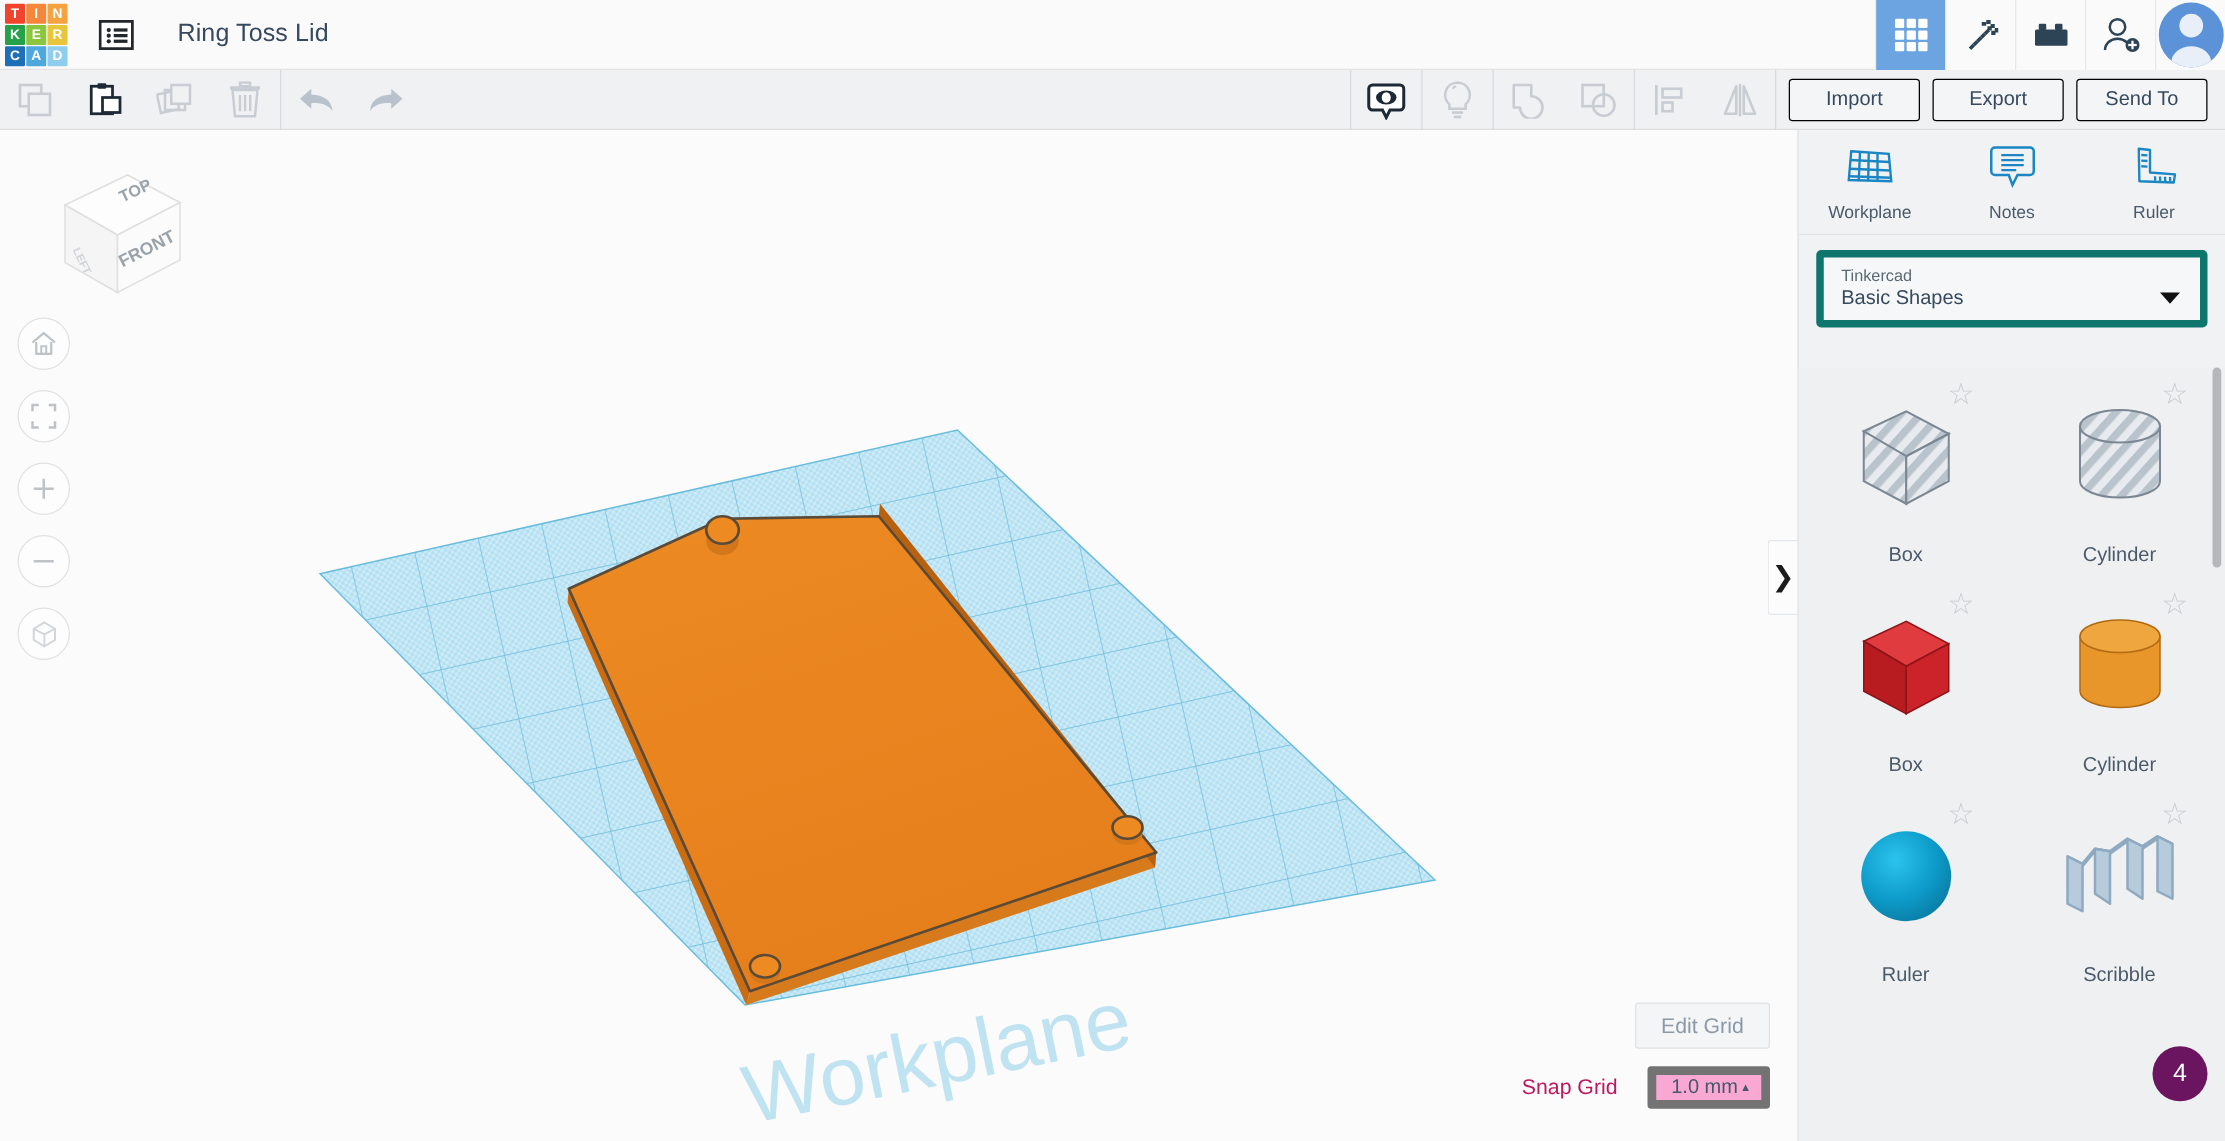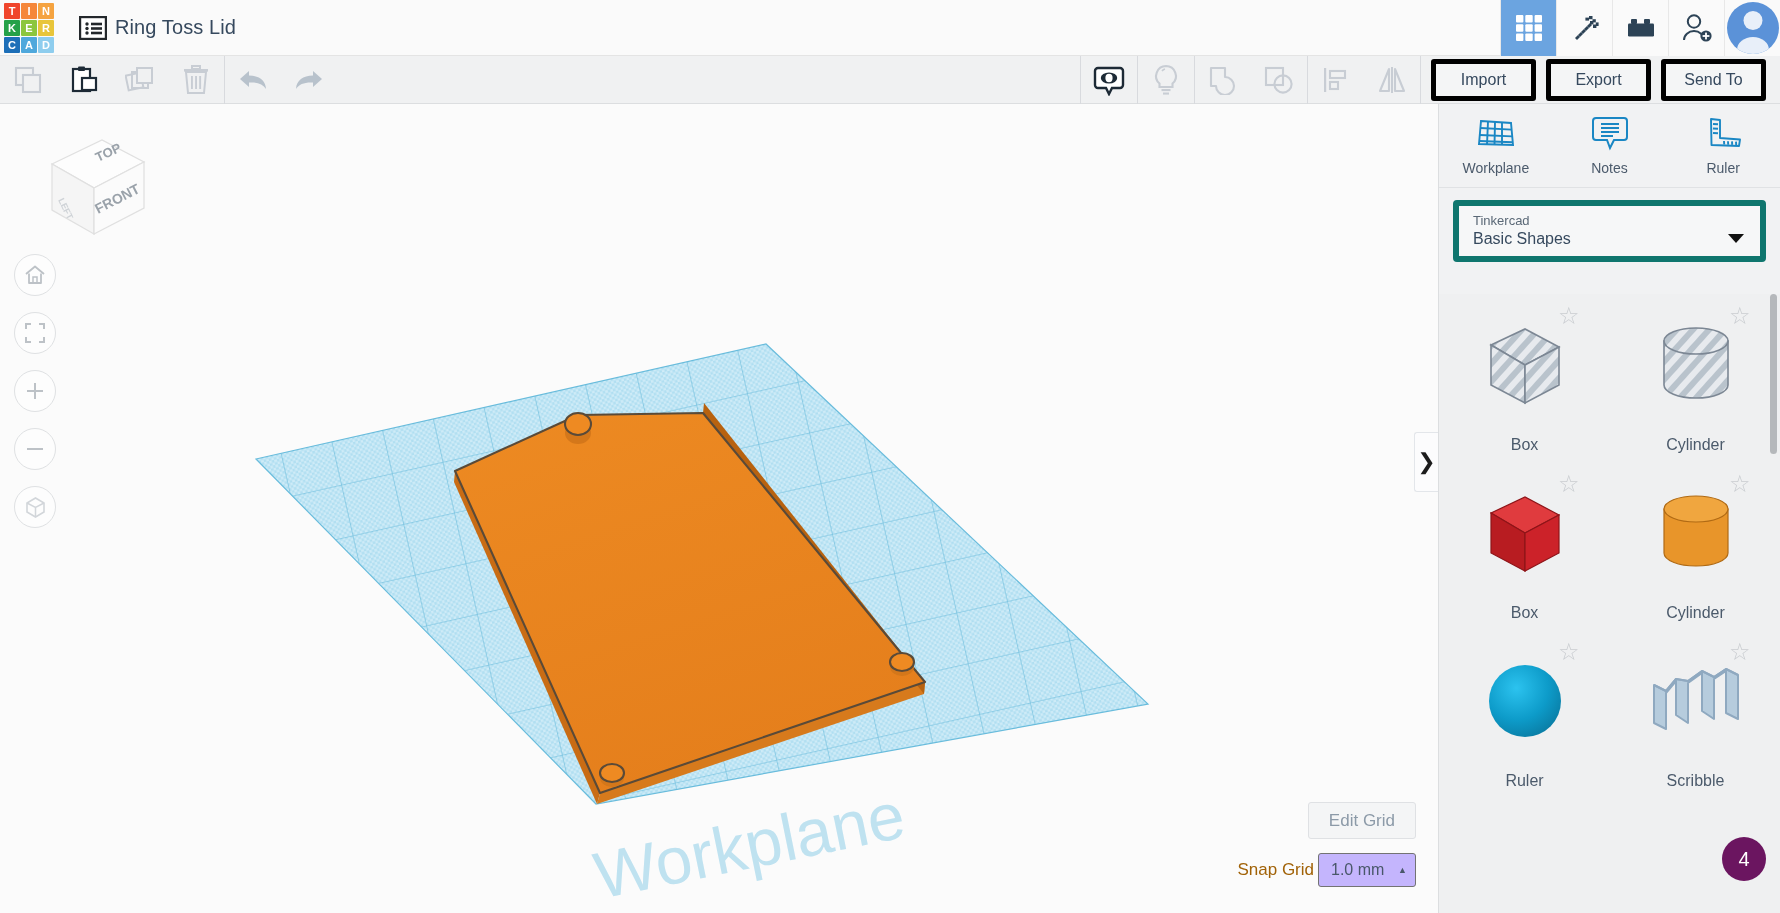--- a/index.html
+++ b/index.html
@@ -26,21 +26,21 @@
     color: #fff; font-size: 11px; font-weight: bold;
     font-family: "Liberation Sans", sans-serif;
     border-radius: 1px;
   }
   .doclist-btn {
     margin-left: 20px; width: 34px; height: 30px;
     display: flex; align-items: center; justify-content: center;
     cursor: pointer;
   }
   .doc-title {
-    margin-left: 5px; font-size: 20px; color: #36495e; font-weight: 500;
+    margin-left: 32px; font-size: 20px; color: #36495e; font-weight: 500;
     letter-spacing: .1px;
   }
   .top-right { margin-left: auto; display: flex; align-items: center; height: 56px; }
   .top-icon {
     width: 56px; height: 56px; display: flex; align-items: center; justify-content: center;
     border-left: 1px solid #e8e8e8; cursor: pointer; background: #fafafa;
   }
   .top-icon.active { background: #6ba4e0; }
   .avatar-wrap {
     width: 56px; height: 56px; display: flex; align-items: center; justify-content: center;
@@ -67,21 +67,21 @@
   }
   .tb-btn {
     width: 56px; height: 48px; display: flex; align-items: center; justify-content: center;
     cursor: pointer;
   }
   .tb-btn.disabled { cursor: default; }
   .tb-sep { width: 1px; height: 48px; background: #d8dade; }
   .spacer { flex: 1; }
   .tb-action {
     height: 18px; min-width: 105px; padding: 16px 14px; margin-left: 10px;
-    background: #f4f5f6; border: 5px solid #000000; border-radius: 3px;
+    background: #f4f5f6; border: 1px solid #000000; border-radius: 3px;
     color: #36495e; font-size: 16px; font-family: "Liberation Sans", sans-serif;
     display: flex; align-items: center; justify-content: center; cursor: pointer;
   }
   .tb-actions { display: flex; align-items: center; padding-right: 14px; }
 
   
   .canvas {
     position: absolute; top: 104px; left: 0; width: 1438px; height: 809px;
     background: #fbfbfb; overflow: hidden;
   }
@@ -97,24 +97,24 @@
   .grid-ctrls {
     position: absolute; right: 22px; bottom: 26px; text-align: right;
   }
   .edit-grid {
     display: inline-flex; align-items: center; justify-content: center;
     height: 37px; padding: 0 20px; background: #f4f5f6;
     border: 1px solid #dfe1e4; border-radius: 3px;
     font-size: 17px; color: #8c9aa8; cursor: pointer; margin-bottom: 14px;
   }
   .snap-row { display: flex; align-items: center; justify-content: flex-end; }
-  .snap-label { font-size: 17px; color: #a16207; margin-right: 4px; }
+  .snap-label { font-size: 17px; color: #be185d; margin-right: 24px; }
   .snap-select {
-    width: 98px; height: 34px; background: #c4b5fd;
-    border: 1px solid #737373; border-radius: 3px;
+    width: 98px; height: 34px; background: #f9a8d4;
+    border: 7px solid #737373; border-radius: 3px;
     display: flex; align-items: center; padding: 0 8px 0 12px;
     font-size: 16px; color: #49576a; cursor: pointer;
   }
   .snap-select .caret { margin-left: auto; font-size: 9px; color: #49576a; }
 
   
   .panel-toggle {
     position: absolute; right: 0; top: 328px; width: 24px; height: 60px;
     background: #fcfcfd; border: 1px solid #e3e6ea; border-right: none;
     border-radius: 3px 0 0 3px; display: flex; align-items: center; justify-content: center;

